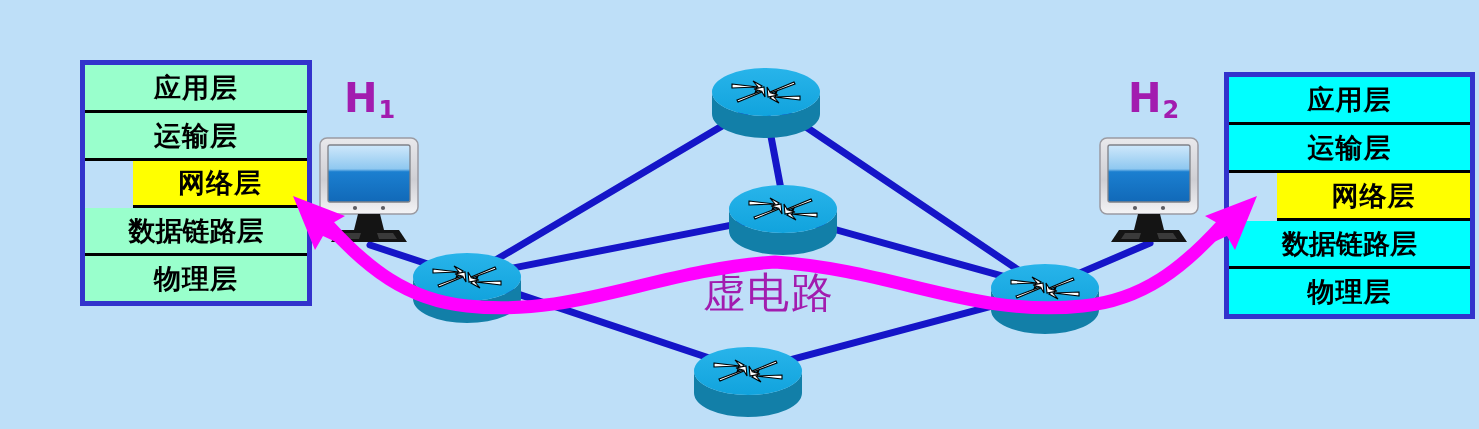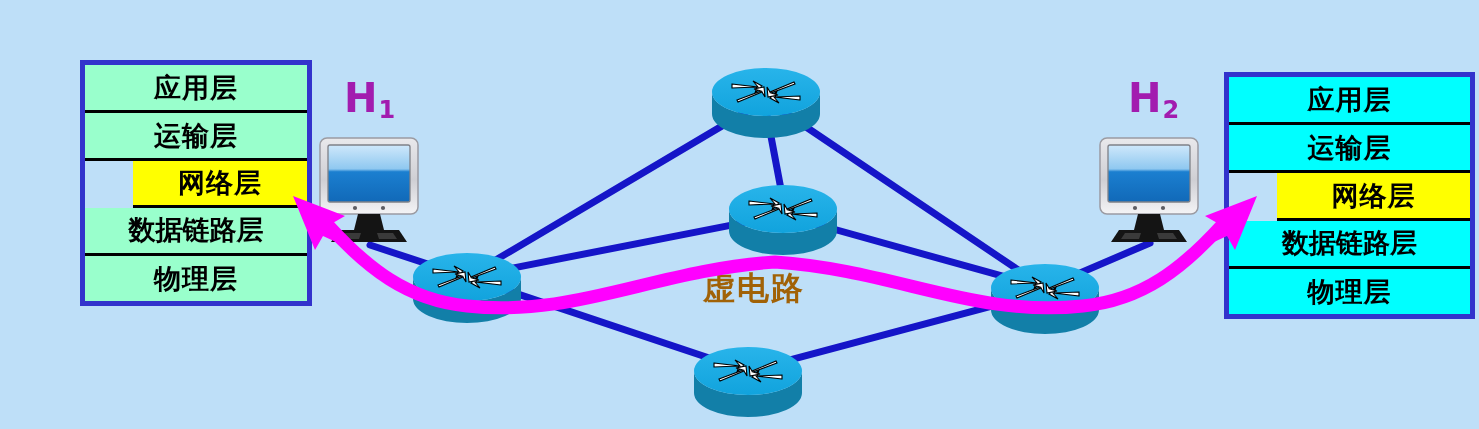--- a/index.html
+++ b/index.html
@@ -51,21 +51,21 @@
     font-weight: bold;
     color: #000000;
     letter-spacing: 1px;
     line-height: 1;
   }
   .stack-row:last-child { border-bottom: none; }
 
   #stack-left  .stack-row { background: #99ffcc; font-size: 27px; }
   #stack-right .stack-row { background: #00ffff; font-size: 27px; }
   .stack-row.highlight { background: #ffff00 !important; margin-left: 48px; }
-  .stack-row.narrow { font-size: 25px; letter-spacing: 0px; font-family: Liberation Serif, serif; }
+  .stack-row.narrow { font-size: 25px; letter-spacing: 0px; }
 
   
   .host-label {
     position: absolute;
     font-size: 40px;
     font-weight: bold;
     color: #a21caf;
     z-index: 4;
     line-height: 1;
     white-space: nowrap;
@@ -89,23 +89,23 @@
     z-index: 4;
   }
   #host-1 { left: 302px; top: 136px; }
   #host-2 { left: 1082px; top: 136px; }
 
   
   #vc-label {
     position: absolute;
     left: 688px;
     top: 272px;
-    font-size: 32px;
-    font-weight: bold;
-    color: #a16207;
+    font-size: 42px;
+    font-weight: normal;
+    color: #a21caf;
     letter-spacing: 2px;
     z-index: 4;
     white-space: nowrap;
     line-height: 1;
   }
 </style>
 </head>
 <body>
 
 <div id="canvas">

